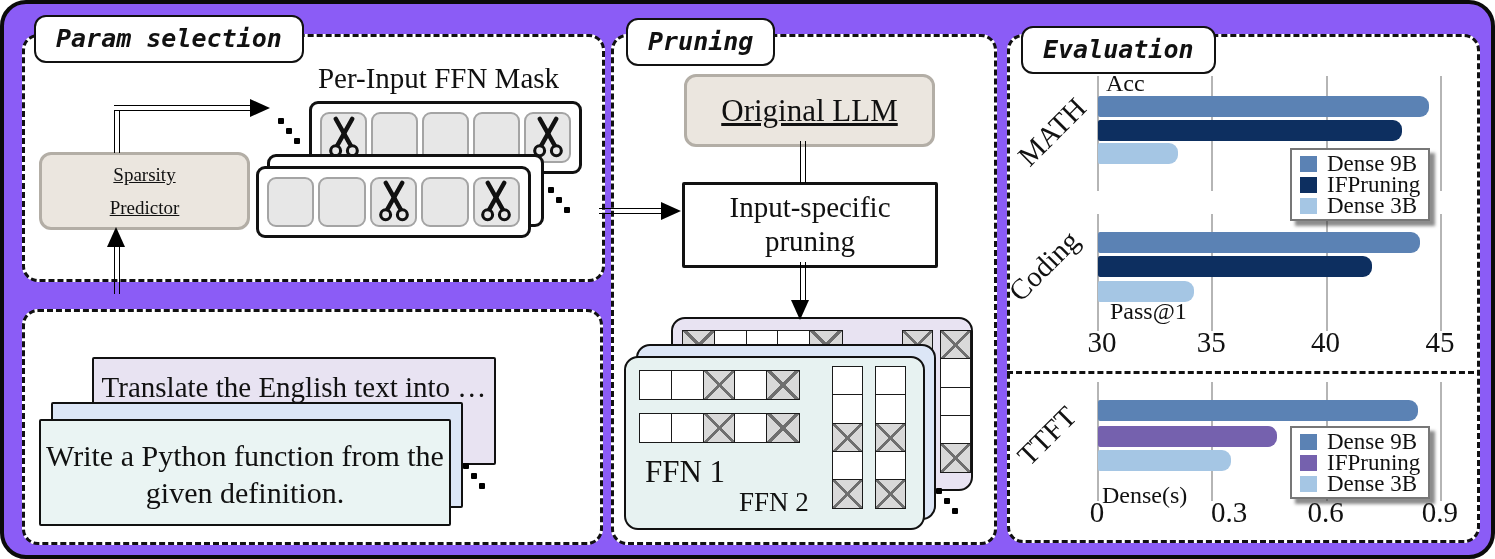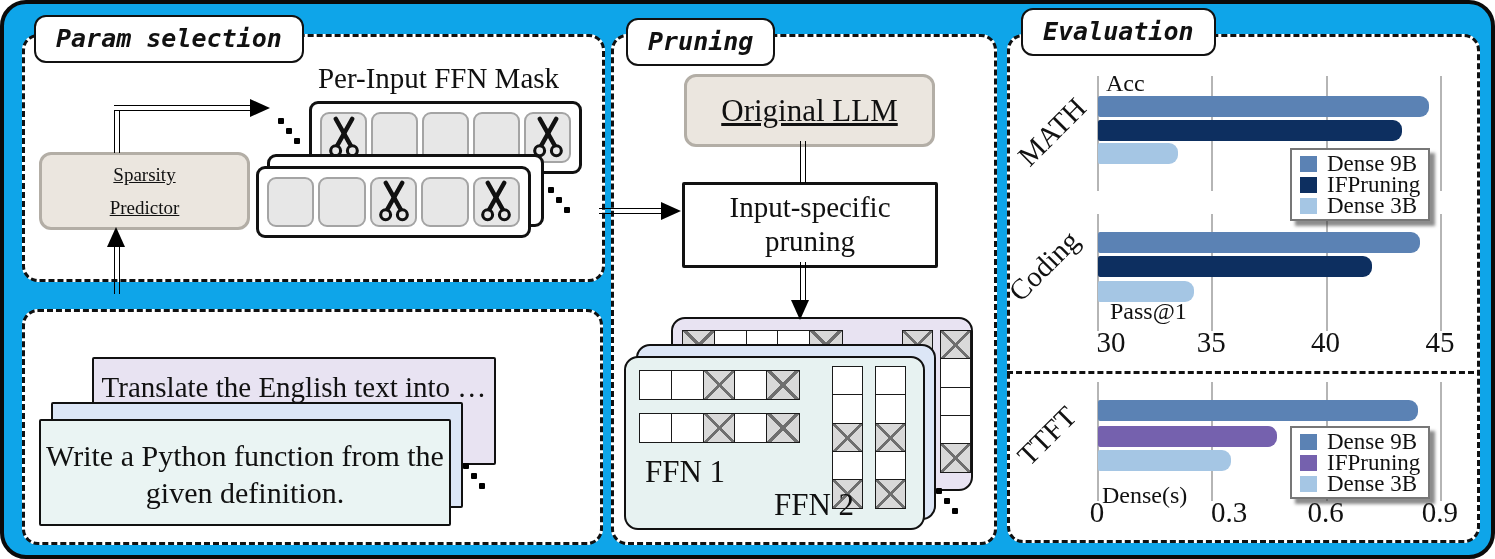--- a/index.html
+++ b/index.html
@@ -1,18 +1,18 @@
 <!DOCTYPE html>
 <html><head>
 <meta charset="utf-8">
 <style>
   html,body{margin:0;padding:0;background:#fff;}
   #canvas{
     position:relative; width:1495px; height:559px; box-sizing:border-box;
-    background:#0ea5e9; border:4px solid #0b0b0b; border-radius:26px;
+    background:#8b5cf6; border:4px solid #0b0b0b; border-radius:26px;
     font-family:"Liberation Serif","DejaVu Serif",serif; color:#111; overflow:hidden;
   }
   .sec{position:absolute; background:#fff; border:3px dashed #111; border-radius:16px;}
   .pill{
     position:absolute; background:#fff; border:2.6px solid #111; border-radius:12px;
     font-family:"DejaVu Sans Mono",monospace; font-style:italic; font-weight:bold;
     font-size:25px; line-height:44px; height:44px; padding:0 20px; white-space:nowrap; z-index:6;
   }
   .beige{
     position:absolute; background:#ebe6df; border:3px solid #b3aea6; border-radius:12px;
@@ -72,21 +72,21 @@
 <div id="canvas">
 
   <div class="sec" style="left:18px;top:30px;width:577px;height:242px;"></div>
   <div class="sec" style="left:18px;top:305px;width:575px;height:230px;"></div>
   <div class="sec" style="left:607px;top:30px;width:380px;height:505px;"></div>
   <div class="sec" style="left:1003px;top:30px;width:467px;height:503px;"></div>
   <div class="divider" style="left:1003px;top:367px;width:467px;"></div>
 
   <div class="pill" style="left:30px;top:11px;">Param selection</div>
   <div class="pill" style="left:622px;top:14px;">Pruning</div>
-  <div class="pill" style="left:1017px;top:4px;">Evaluation</div>
+  <div class="pill" style="left:1017px;top:22px;">Evaluation</div>
 
   <div class="beige" style="left:35px;top:148px;width:205px;height:72px;font-size:19px;line-height:33px;">
     <span>Sparsity</span>
     <span>Predictor</span>
   </div>
 
   <div class="serif-label" style="left:302px;top:58px;width:265px;text-align:center;font-size:29px;">Per-Input FFN Mask</div>
 
   <div class="maskcard" id="mask-back" style="left:305px;top:97px;width:273px;height:73px;z-index:1;">
       <div class="maskcell">
@@ -230,21 +230,21 @@
       <div class="gcell x"></div>
     </div>
   <div class="gcol" id="ffn-f-col2" style="left:871px;top:362px;z-index:4;">
       <div class="gcell"></div>
       <div class="gcell"></div>
       <div class="gcell x"></div>
       <div class="gcell"></div>
       <div class="gcell x"></div>
     </div>
   <div class="serif-label" style="left:641px;top:450px;font-size:31px;z-index:4;">FFN 1</div>
-  <div class="serif-label" style="left:770px;top:483px;font-size:31px;z-index:4;">FFN 2</div>
+  <div class="serif-label" style="left:735px;top:483px;font-size:27px;z-index:4;">FFN 2</div>
   <div class="dots dr" style="left:932px;top:484px;z-index:4;">
       <span></span>
       <span></span>
       <span></span>
     </div>
 
   <div class="plot-group" id="g-math" style="left:1093px;top:72px;width:358px;height:106px;">
       <div class="gridline" style="left: 0px;"></div>
       <div class="stub" style="left: 0px;"></div>
       <div class="gridline" style="left: 114.3px;"></div>
@@ -286,21 +286,21 @@
 
   <div class="rot" style="left:1048px;top:128px;">MATH</div>
   <div class="rot" style="left:1040px;top:262px;">Coding</div>
   <div class="rot" style="left:1043px;top:432px;">TTFT</div>
 
   <div class="inlabel" style="left:1102px;top:66px;">Acc</div>
   <div class="inlabel" style="left:1106px;top:294px;">Pass@1</div>
   <div class="inlabel" style="left:1098px;top:478px;">Dense(s)</div>
 
   <div class="tickrow" id="ticks-acc" style="left:1093px;top:322px;width:358px;">
-      <span class="tick-label" style="left: 14px;">30</span>
+      <span class="tick-label" style="left: 5px;">30</span>
       <span class="tick-label" style="left: 114.3px;">35</span>
       <span class="tick-label" style="left: 228.6px;">40</span>
       <span class="tick-label" style="left: 342.9px;">45</span>
     </div>
   <div class="tickrow" id="ticks-ttft" style="left:1093px;top:492px;width:358px;">
       <span class="tick-label" style="left: 0px;">0</span>
       <span class="tick-label" style="left: 132px;">0.3</span>
       <span class="tick-label" style="left: 228.6px;">0.6</span>
       <span class="tick-label" style="left: 342.9px;">0.9</span>
     </div>

